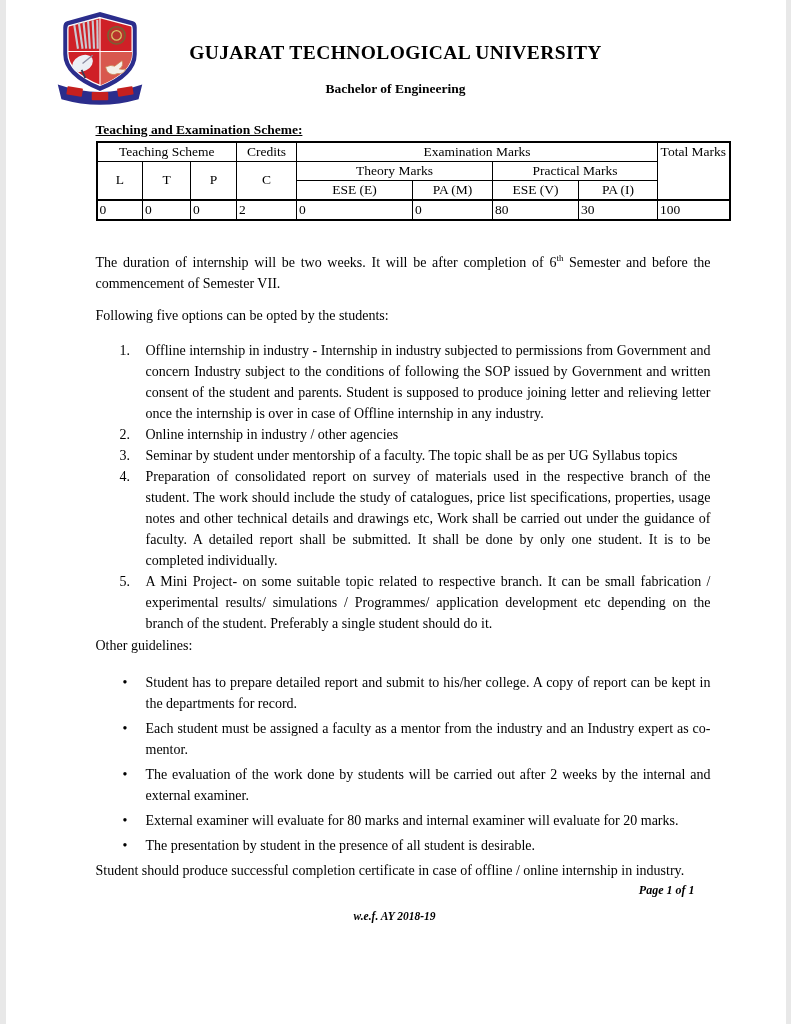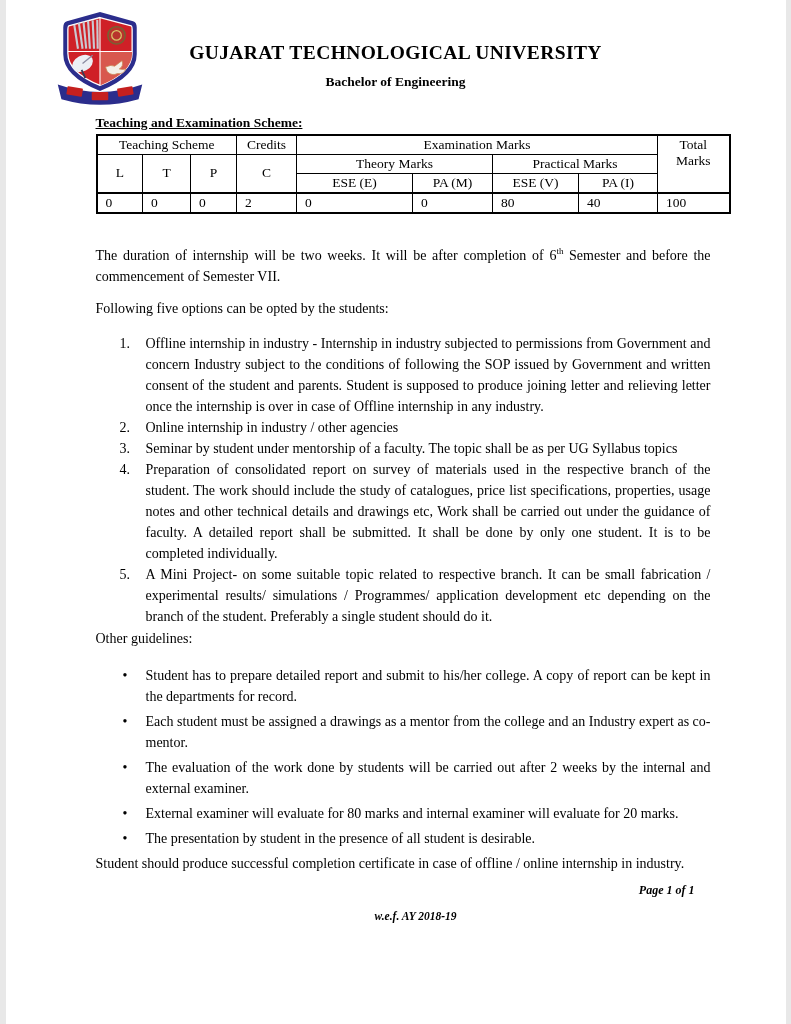--- a/index.html
+++ b/index.html
@@ -15,36 +15,36 @@
   
   .crest {
     position:absolute; left:48px; top:12px;
     width:92px; height:101px;
   }
   
   .header { text-align:center; padding-top:42px; }
   .university-title {
     margin:0; font-size:19.5px; font-weight:bold; letter-spacing:0.4px;
   }
-  .subheader { margin-top:10px; font-weight:bold; font-size:13.5px; line-height:15.5px; }
+  .subheader { margin-top:17px; font-weight:bold; font-size:13.5px; line-height:15.5px; }
   .subheader .line { margin:0; }
   .subheader .line.sem { margin-top:3px; }
   
   .content { margin-left:90px; width:633px; }
   .scheme-heading {
     margin-top:25px; font-size:13.5px; font-weight:bold; text-decoration:underline;
   }
   
   table.scheme {
     width:633px; border-collapse:collapse; margin-top:3px;
     font-size:13.5px; border:2px solid #000; table-layout:fixed;
   }
   table.scheme th, table.scheme td {
     border:1px solid #000; font-weight:normal; 
-    padding:1px 8px; line-height:16px;font-family:Liberation Serif, serif;
+    padding:1px 2px; line-height:16px;font-family:Liberation Serif, serif;
   }
   table.scheme tr.data-row td { border-top:2px solid #000; }
   table.scheme .total-cell { vertical-align:top; }
   
   .para { font-size:14px; line-height:21px; text-align:justify; margin:0 18px 0 0; }
   .para.duration { margin-top:31px; }
   .para.intro { margin-top:11px; text-align:left; }
   ol.options { margin:14px 18px 0 0; padding:0 0 0 50px; list-style:none; }
   ol.options li {
     position:relative; font-size:14px; line-height:21px; text-align:justify; margin:0;
@@ -60,21 +60,21 @@
     content:"\2022"; position:absolute; left:-23px; font-size:14px;
   }
   .closing { font-size:14px; line-height:21px; margin:0; }
   sup { font-size:9px; line-height:0;margin-top:36px; }
   
   .footer-page {
     position:absolute; top:883px; right:91px;
     font-size:12px; font-weight:bold; font-style:italic;
   }
   .footer-wef {
-    position:absolute; top:910px; left:369px;
+    position:absolute; top:910px; left:348px;
     font-size:11.5px; font-weight:bold; font-style:italic;
   }
 </style>
 </head>
 <body>
 
 <div class="page">
 
   <svg class="crest" viewBox="0 0 100 110" aria-hidden="true">
 
@@ -155,21 +155,21 @@
           <th>PA (I)</th>
         </tr>
         <tr class="data-row">
           <td>0</td>
           <td>0</td>
           <td>0</td>
           <td>2</td>
           <td>0</td>
           <td>0</td>
           <td>80</td>
-          <td>40</td>
+          <td>30</td>
           <td>100</td>
         </tr>
       </tbody>
     </table>
 
     <p class="para duration"><span>The duration of internship will be two weeks. It will be after completion of 6</span><sup>th</sup><span> Semester and before the commencement of Semester VII.</span></p>
 
     <p class="para intro">Following five options can be opted by the students:</p>
 
     <ol class="options">
@@ -177,21 +177,21 @@
       <li><span class="num">2.</span><span>Online internship in industry / other agencies</span></li>
       <li><span class="num">3.</span><span>Seminar by student under mentorship of a faculty. The topic shall be as per UG Syllabus topics</span></li>
       <li><span class="num">4.</span><span>Preparation of consolidated report on survey of materials used in the respective branch of the student. The work should include the study of catalogues, price list specifications, properties, usage notes and other technical details and drawings etc, Work shall be carried out under the guidance of faculty. A detailed report shall be submitted. It shall be done by only one student. It is to be completed individually.</span></li>
       <li><span class="num">5.</span><span>A Mini Project- on some suitable topic related to respective branch. It can be small fabrication / experimental results/ simulations / Programmes/ application development etc depending on the branch of the student. Preferably a single student should do it.</span></li>
     </ol>
 
     <div class="guidelines-heading">Other guidelines:</div>
 
     <ul class="guidelines">
       <li>Student has to prepare detailed report and submit to his/her college. A copy of report can be kept in the departments for record.</li>
-      <li>Each student must be assigned a drawings as a mentor from the college and an Industry expert as co-mentor.</li>
+      <li>Each student must be assigned a faculty as a mentor from the industry and an Industry expert as co-mentor.</li>
       <li>The evaluation of the work done by students will be carried out after 2 weeks by the internal and external examiner.</li>
       <li>External examiner will evaluate for 80 marks and internal examiner will evaluate for 20 marks.</li>
       <li>The presentation by student in the presence of all student is desirable.</li>
     </ul>
 
     <p class="closing">Student should produce successful completion certificate in case of offline / online internship in industry.</p>
 
   </div>
 
   <div class="footer-page">Page 1 of 1</div>

